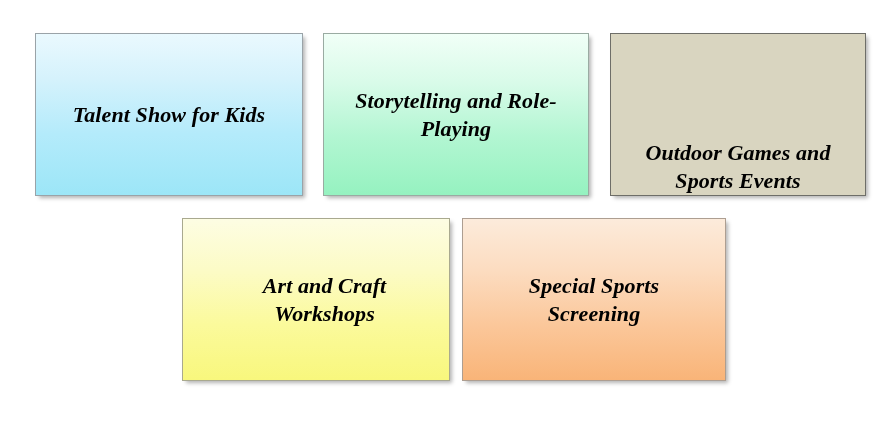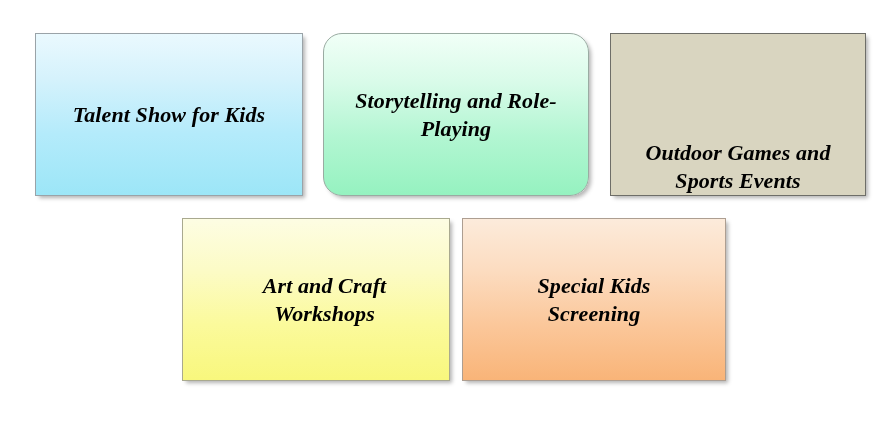--- a/index.html
+++ b/index.html
@@ -50,21 +50,20 @@
   
   #card-0 {
     left: 35px; top: 33px; width: 268px; height: 163px;
     background: linear-gradient(to bottom, #eaf9fe 0%, #d5f2fc 28%, #b4ebfb 62%, #9ce6f7 100%);
     border-color: #9aa3a8;
   }
   #card-1 {
     left: 323px; top: 33px; width: 266px; height: 163px;
     background: linear-gradient(to bottom, #f1fff7 0%, #d9fbe9 30%, #b2f6d2 64%, #95f2c0 100%);
     border-color: #9aaba2;
-    border-radius: 19px;
   }
   #card-2 {
     left: 610px; top: 33px; width: 256px; height: 163px;
     background: #d9d5c0;
     border-color: #6e6e68;
     align-items: flex-end;
   }
   #card-3 {
     left: 182px; top: 218px; width: 268px; height: 163px;
     background: linear-gradient(to bottom, #fdfde3 0%, #fcfbc6 32%, #fbfa9b 66%, #f8f77d 100%);
@@ -95,17 +94,17 @@
     <span class="card-label">Outdoor Games and
 Sports Events</span>
   </div>
 
   <div class="card" id="card-3">
     <span class="card-label">Art and Craft
 Workshops</span>
   </div>
 
   <div class="card" id="card-4">
-    <span class="card-label">Special Kids
+    <span class="card-label">Special Sports
 Screening</span>
   </div>
 
 </div>
 
 </body></html>

